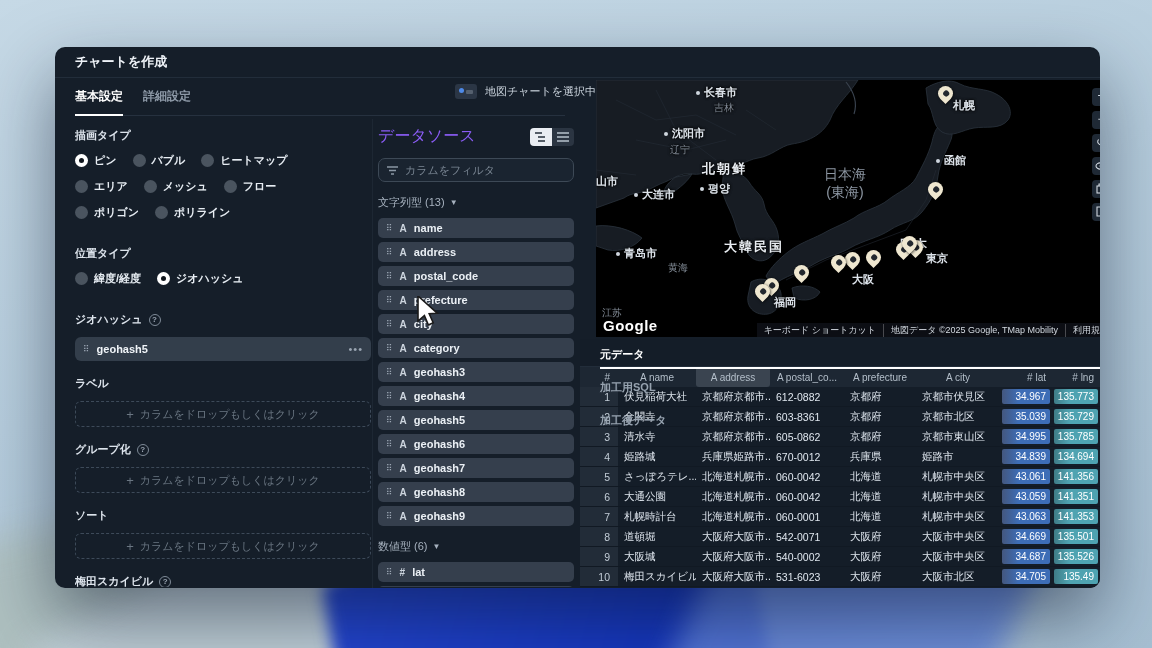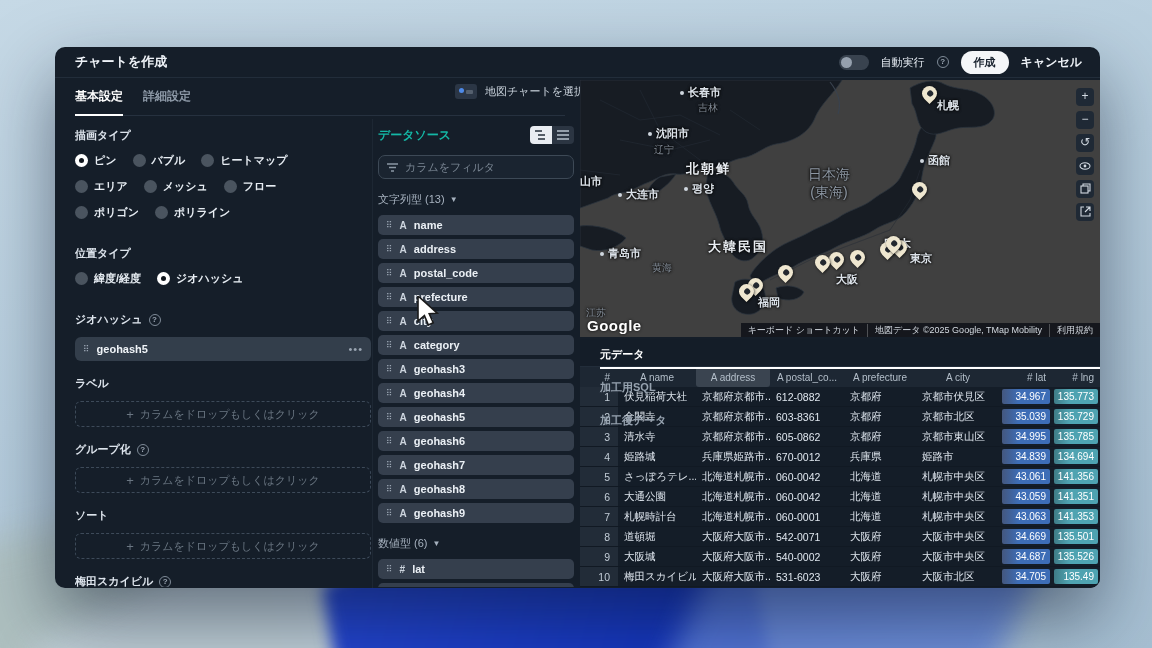--- a/index.html
+++ b/index.html
@@ -53,35 +53,35 @@
   .drag { color:#9aa5b2; font-size:9px; line-height:1; flex:none; }
   .field-val { font-size:11px; font-weight:bold; color:#f0f4f8; flex:1; }
   .field-more { color:#9aa5b2; font-size:11px; letter-spacing:1px; }
   .dropzone { height:26px; border:1px dashed #3c4removed754; border:1px dashed #3d4a59; border-radius:6px; display:flex; align-items:center; justify-content:center; gap:6px; color:#6a7682; font-size:11px; }
   .dropzone::before { content:"+"; font-size:13px; color:#6a7682; }
   .vdiv { position:absolute; left:317px; top:72px; bottom:0; width:1px; background:#1d2733; }
 
   
   .mid-panel { position:absolute; left:323px; top:72px; width:196px; height:468px; overflow:hidden; }
   .ds-head { display:flex; align-items:center; justify-content:space-between; margin-top:7px; }
-  .ds-title { font-size:12px; font-weight:bold; color:#14b8a6; }
+  .ds-title { font-size:16px; font-weight:normal; color:#8b5cf6; }
   .view-toggle { display:flex; border-radius:4px; overflow:hidden; }
   .vt-btn { width:22px; height:18px; display:flex; align-items:center; justify-content:center; background:#2b3542; }
   .vt-btn.active { background:#e9edf2; }
   .filter-input { margin-top:11px; height:24px; border:1px solid #3d4956; border-radius:7px; display:flex; align-items:center; padding:0 8px; gap:7px; background:#1a2430; }
   .filter-input input { background:none; border:none; outline:none; color:#cdd5de; font-size:11px; width:130px; font-family:inherit; }
   .filter-input input::placeholder { color:#7b8794; }
   .grp-label { font-size:11px; color:#a7b2bf; margin:13px 0 8px; display:flex; align-items:center; gap:5px; }
   .chev { font-size:8px; color:#a7b2bf; }
   .chip { height:20px; background:#353f4d; border-radius:5px; display:flex; align-items:center; padding:0 8px; gap:7px; margin-bottom:4px; }
   .tletter { font-size:10px; font-weight:bold; color:#cdd5de; }
   .chip-label { font-size:11px; font-weight:bold; color:#ebf0f5; }
 
   
-  .map { position:absolute; left:525px; top:33px; width:520px; height:257px; background:#404040; overflow:hidden; }
+  .map { position:absolute; left:541px; top:33px; width:520px; height:257px; background:#000000; overflow:hidden; }
   .map svg.land { position:absolute; left:0; top:0; }
   .ml { position:absolute; white-space:pre-line; text-shadow:0 0 3px #000,0 0 3px #000; }
   .ml-city { font-size:11px; font-weight:bold; color:#dce2e9; }
   .ml-country { font-size:13px; font-weight:bold; color:#e9edf2; letter-spacing:2px; }
   .ml-province { font-size:10px; color:#828b96; }
   .ml-sea { font-size:14px; color:#8d97a3; text-align:center; line-height:1.25; }
   .dotted::before { content:""; display:inline-block; width:4px; height:4px; border-radius:50%; background:#cfd6de; margin-right:4px; vertical-align:middle; }
   .pin { position:absolute; width:15px; height:15px; background:#efe7d0; border-radius:50% 50% 50% 0; transform:rotate(-45deg); box-shadow:0 1px 3px rgba(0,0,0,.7); }
   .pin::after { content:""; position:absolute; left:4.5px; top:4.5px; width:6px; height:6px; border-radius:50%; background:#23282f; }
   .map-controls { position:absolute; right:6px; top:8px; display:flex; flex-direction:column; gap:5px; }
@@ -125,27 +125,20 @@
   <div class="w3"></div>
     <div class="w4"></div>
     <div class="w1"></div>
     <div class="w2"></div>
 </div>
 
 <div class="dialog">
 
   <div class="dlg-header">
     <div class="dlg-title">チャートを作成</div>
-    <div class="hdr-right">
-      <span class="toggle"></span>
-      <span class="hdr-label">自動実行</span>
-      <span class="info"></span>
-      <button class="btn-create">作成</button>
-      <button class="btn-cancel">キャンセル</button>
-    </div>
   </div>
 
   <div class="tabs-wrap">
     <span class="tab active">基本設定</span>
     <span class="tab">詳細設定</span>
   </div>
 
   <div class="sel-badge">
     <span class="badge-ic"></span>
     <span>地図チャートを選択中</span>

